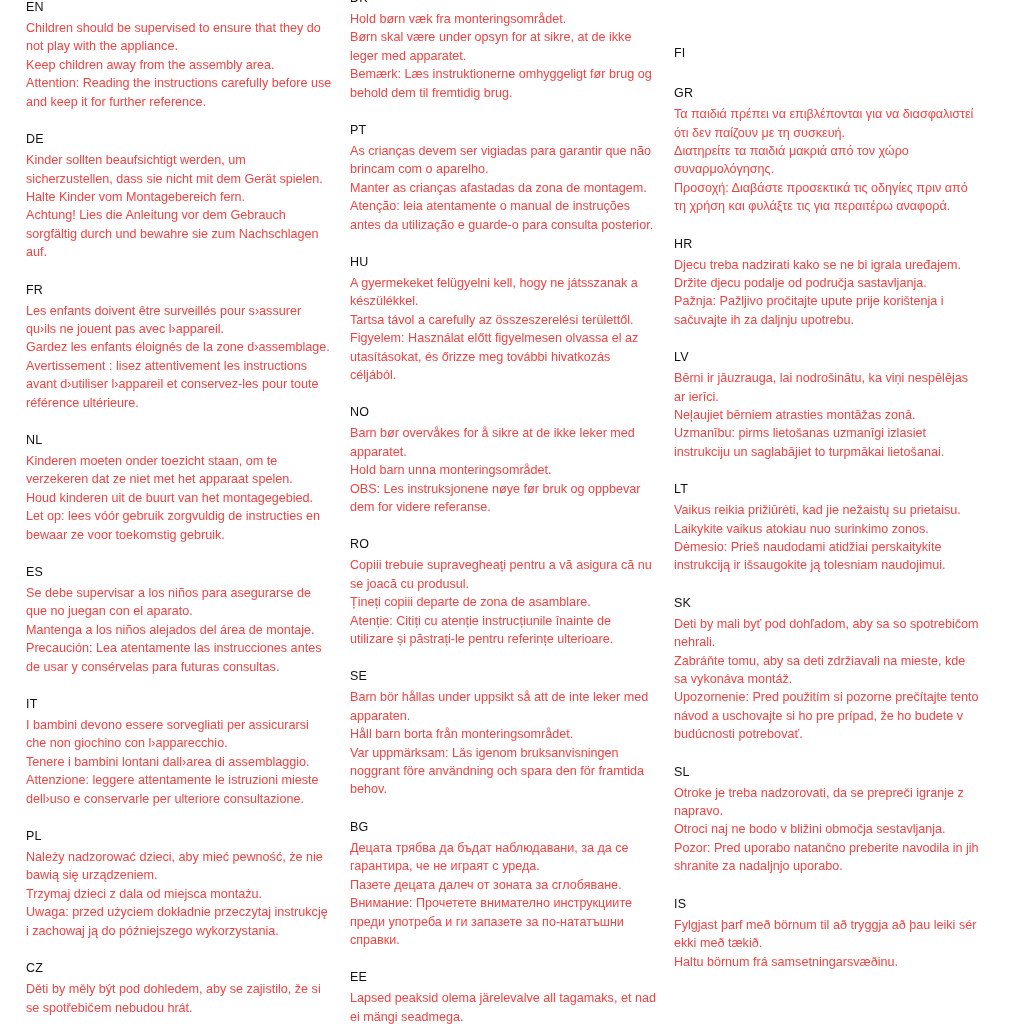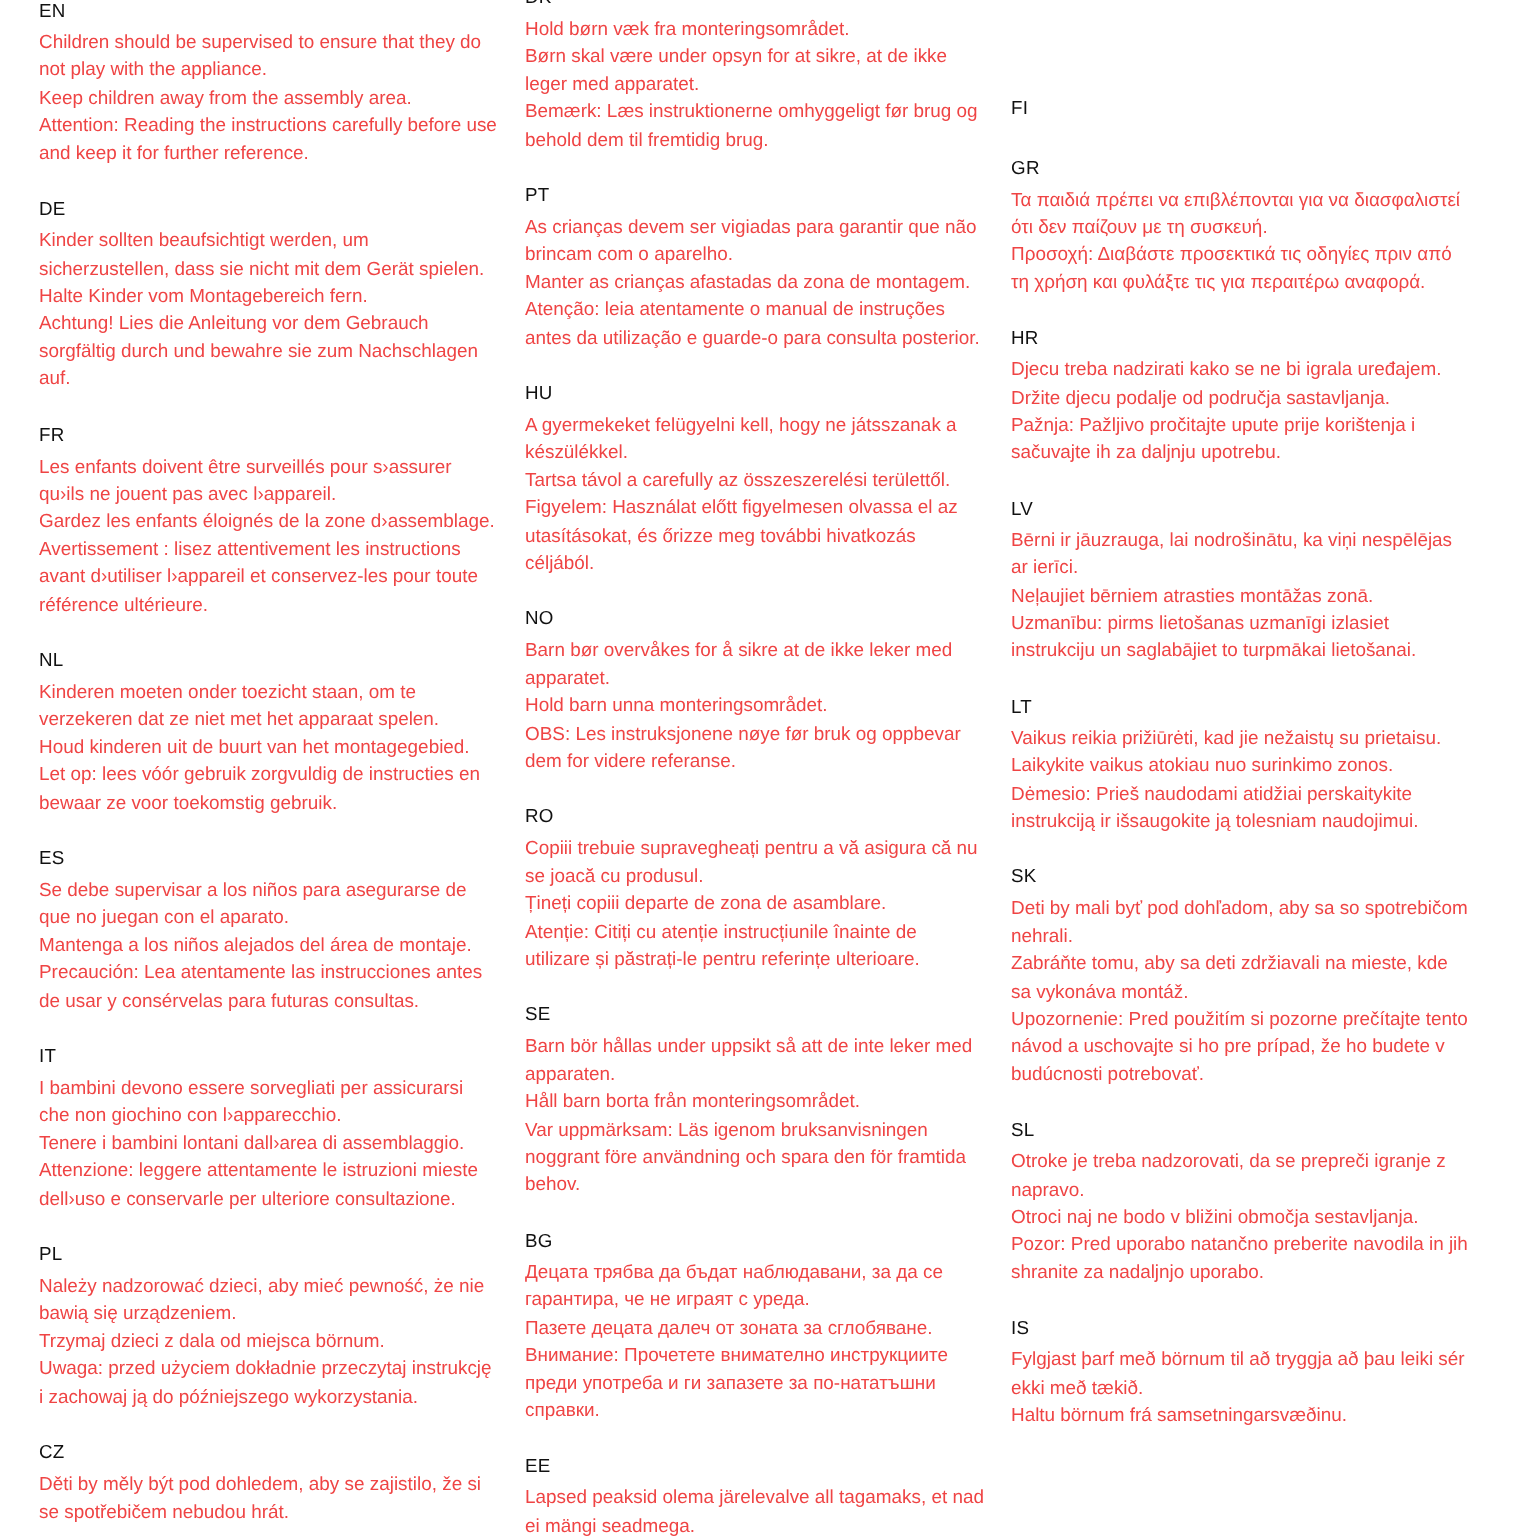--- a/index.html
+++ b/index.html
@@ -102,21 +102,21 @@
         <div class="lang-lines">
           <p class="lang-line">I bambini devono essere sorvegliati per assicurarsi che non giochino con l›apparecchio.</p>
           <p class="lang-line">Tenere i bambini lontani dall›area di assemblaggio.</p>
           <p class="lang-line">Attenzione: leggere attentamente le istruzioni mieste dell›uso e conservarle per ulteriore consultazione.</p>
         </div>
       </div>
       <div class="lang-block">
         <div class="lang-code">PL</div>
         <div class="lang-lines">
           <p class="lang-line">Należy nadzorować dzieci, aby mieć pewność, że nie bawią się urządzeniem.</p>
-          <p class="lang-line">Trzymaj dzieci z dala od miejsca börnum.</p>
+          <p class="lang-line">Trzymaj dzieci z dala od miejsca montażu.</p>
           <p class="lang-line">Uwaga: przed użyciem dokładnie przeczytaj instrukcję i zachowaj ją do późniejszego wykorzystania.</p>
         </div>
       </div>
       <div class="lang-block">
         <div class="lang-code">CZ</div>
         <div class="lang-lines">
           <p class="lang-line">Děti by měly být pod dohledem, aby se zajistilo, že si se spotřebičem nebudou hrát.</p>
         </div>
       </div>
     </div>
@@ -185,20 +185,21 @@
       </div>
     </div>
   <div class="column" id="col-3">
       <div class="lang-block">
         <div class="lang-code">FI</div>
       </div>
       <div class="lang-block">
         <div class="lang-code">GR</div>
         <div class="lang-lines">
           <p class="lang-line">Τα παιδιά πρέπει να επιβλέπονται για να διασφαλιστεί ότι δεν παίζουν με τη συσκευή.</p>
+          <p class="lang-line">Διατηρείτε τα παιδιά μακριά από τον χώρο συναρμολόγησης.</p>
           <p class="lang-line">Προσοχή: Διαβάστε προσεκτικά τις οδηγίες πριν από τη χρήση και φυλάξτε τις για περαιτέρω αναφορά.</p>
         </div>
       </div>
       <div class="lang-block">
         <div class="lang-code">HR</div>
         <div class="lang-lines">
           <p class="lang-line">Djecu treba nadzirati kako se ne bi igrala uređajem.</p>
           <p class="lang-line">Držite djecu podalje od područja sastavljanja.</p>
           <p class="lang-line">Pažnja: Pažljivo pročitajte upute prije korištenja i sačuvajte ih za daljnju upotrebu.</p>
         </div>

